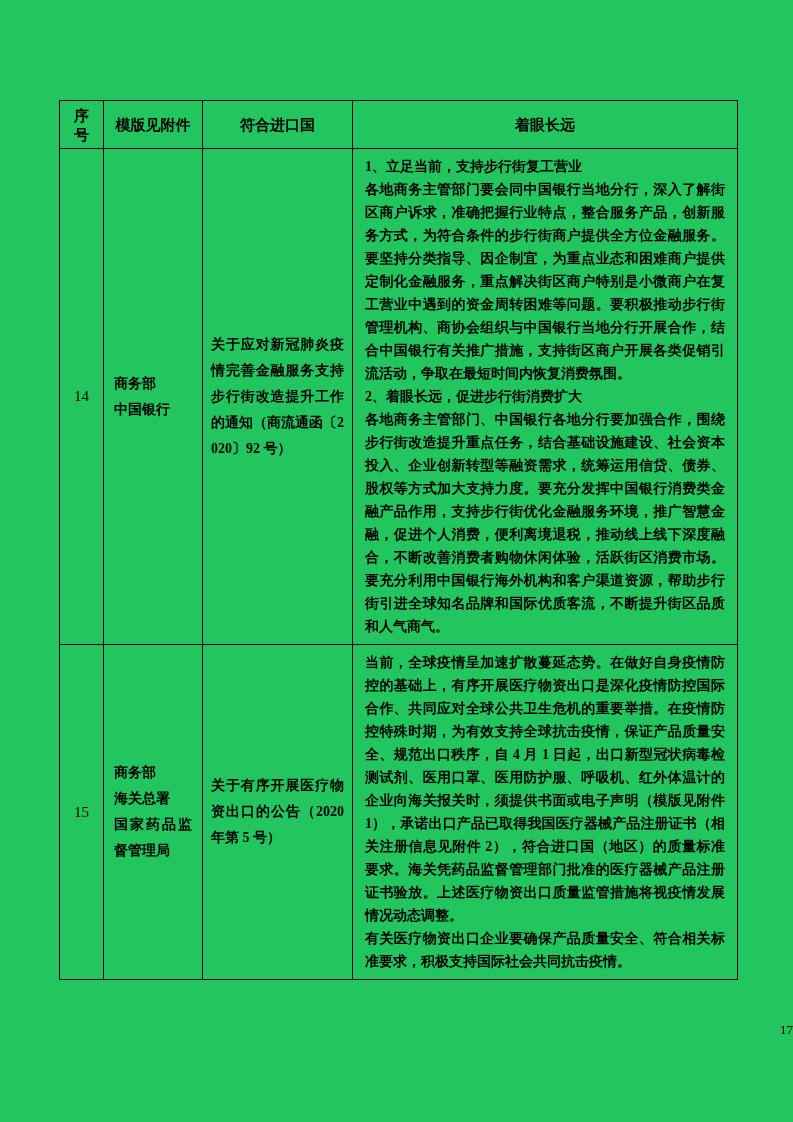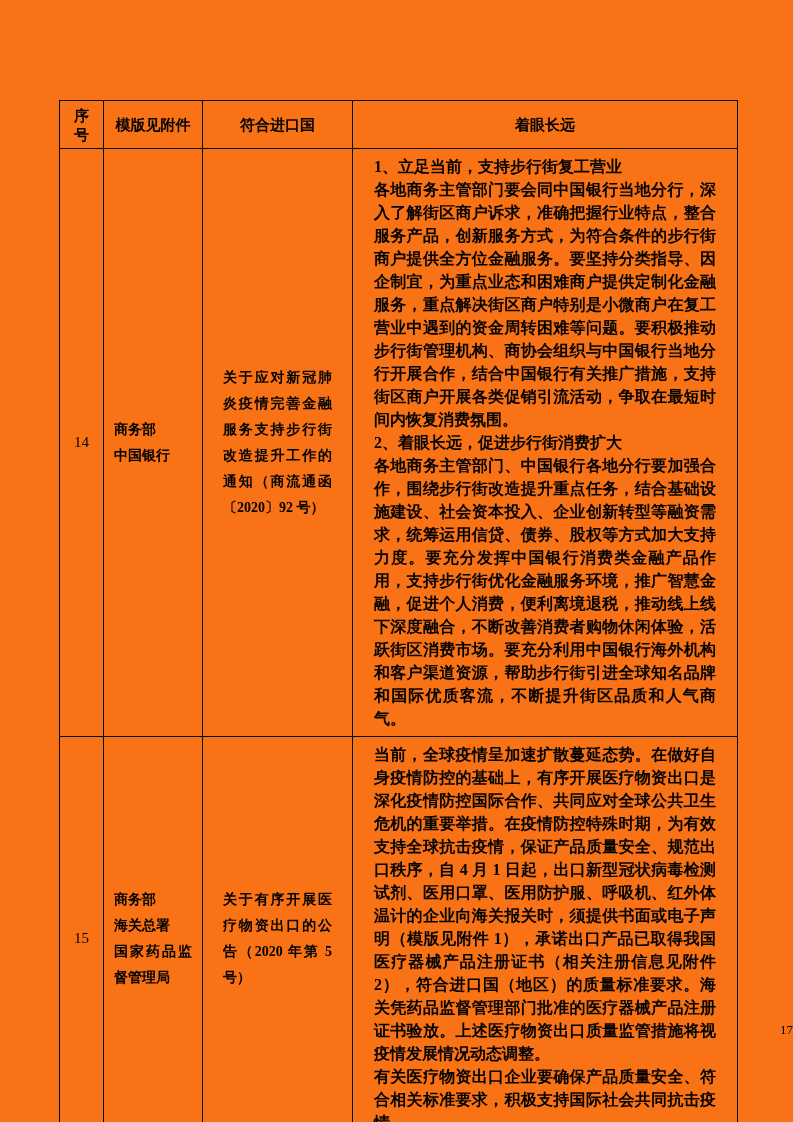--- a/index.html
+++ b/index.html
@@ -4,21 +4,21 @@
 <style>
   html, body {
     margin: 0;
     padding: 0;
     background: #ffffff;
   }
   .page {
     position: relative;
     width: 793px;
     height: 1122px;
-    background: #f97316;
+    background: #22c55e;
     font-family: "Liberation Serif", "DejaVu Serif", serif;
     color: #000000;
     overflow: hidden;
   }
   table.doc-table {
     position: absolute;
     left: 59px;
     top: 100px;
     width: 678px;
     border-collapse: collapse;
@@ -61,29 +61,29 @@
     line-height: 26px;
     padding: 12px 10px;
     text-align: justify;
     white-space: pre-line;
     word-break: break-all;
   }
   td.c-docname {
     font-size: 14px;
     font-weight: 600;
     line-height: 26px;
-    padding: 4px 20px;
+    padding: 4px 8px;
     text-align: justify;
     word-break: break-all;
   }
   td.c-content {
-    font-size: 16px;
+    font-size: 14px;
     font-weight: 600;
     line-height: 23px;
-    padding: 6px 21px;
+    padding: 6px 12px;
     text-align: justify;
     white-space: pre-line;
     vertical-align: middle;
     word-break: break-all;
   }
   .page-number {
     position: absolute;
     top: 1022px;
     left: 0;
     width: 100%;

